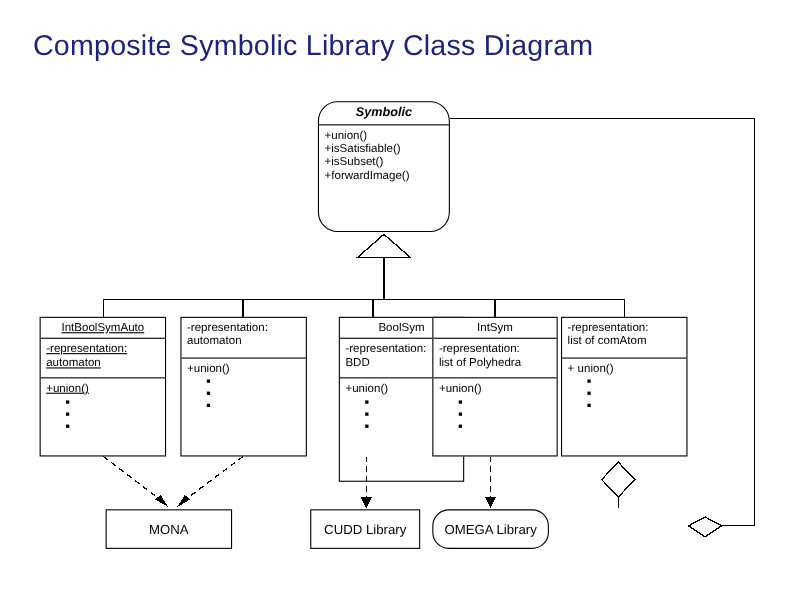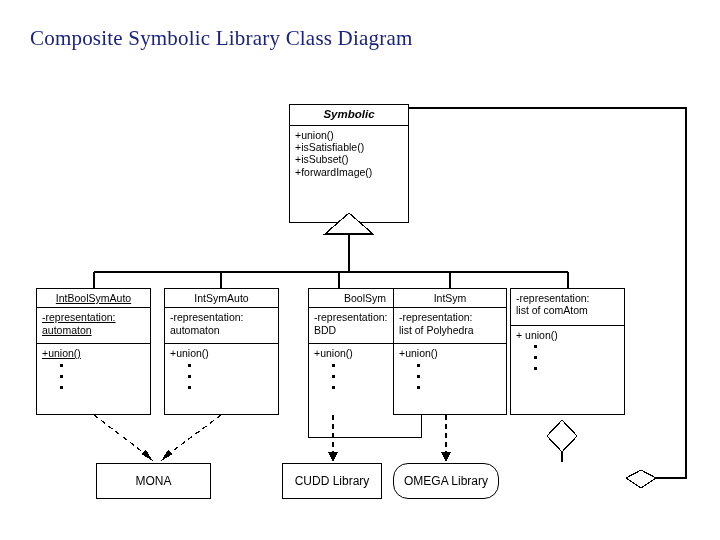--- a/index.html
+++ b/index.html
@@ -12,26 +12,25 @@
     width: 720px;
     height: 540px;
     background: #ffffff;
     overflow: hidden;
     font-family: "Liberation Sans", sans-serif;
   }
   #title {
     position: absolute;
     left: 30px;
     top: 26px;
-    font-size: 21px;
+    font-size: 26px;
     font-weight: normal;
     color: #1a237e;
     letter-spacing: 0.2px;
     white-space: nowrap;
-    font-family: Liberation Serif, serif;
   }
   
   .uml-box {
     position: absolute;
     box-sizing: border-box;
     border: 1px solid #000000;
     background: #ffffff;
     font-size: 10.5px;
     color: #000000;
     line-height: 1.18;
@@ -94,21 +93,21 @@
     pointer-events: none;
   }
 </style>
 </head>
 <body>
 
 <div id="slide">
 
   <div id="title">Composite Symbolic Library Class Diagram</div>
 
-  <div class="uml-box" style="left:289px; top:104px; width:120px; height:119px;">
+  <div class="uml-box" style="left:289px; top:92px; width:120px; height:119px;border-radius:18px;">
     <div class="uml-sec cls-title abstract">Symbolic</div>
     <div class="uml-sec" style="height:93px;">
       <div class="op-line">+union()</div>
       <div class="op-line">+isSatisfiable()</div>
       <div class="op-line">+isSubset()</div>
       <div class="op-line">+forwardImage()</div>
     </div>
   </div>
 
   <div class="uml-box" style="left:36px; top:288px; width:115px; height:127px;text-decoration:underline;">
@@ -121,21 +120,20 @@
       <div class="op-line">+union()</div>
       <div class="vdots">
           <i></i>
           <i></i>
           <i></i>
         </div>
     </div>
   </div>
 
   <div class="uml-box" style="left:164px; top:288px; width:115px; height:127px;">
-    <div class="uml-sec cls-title">IntSymAuto</div>
     <div class="uml-sec" style="height:36px;">
       <div class="attr-line">-representation:</div>
       <div class="attr-line">automaton</div>
     </div>
     <div class="uml-sec" style="height:74px;">
       <div class="op-line">+union()</div>
       <div class="vdots">
           <i></i>
           <i></i>
           <i></i>

